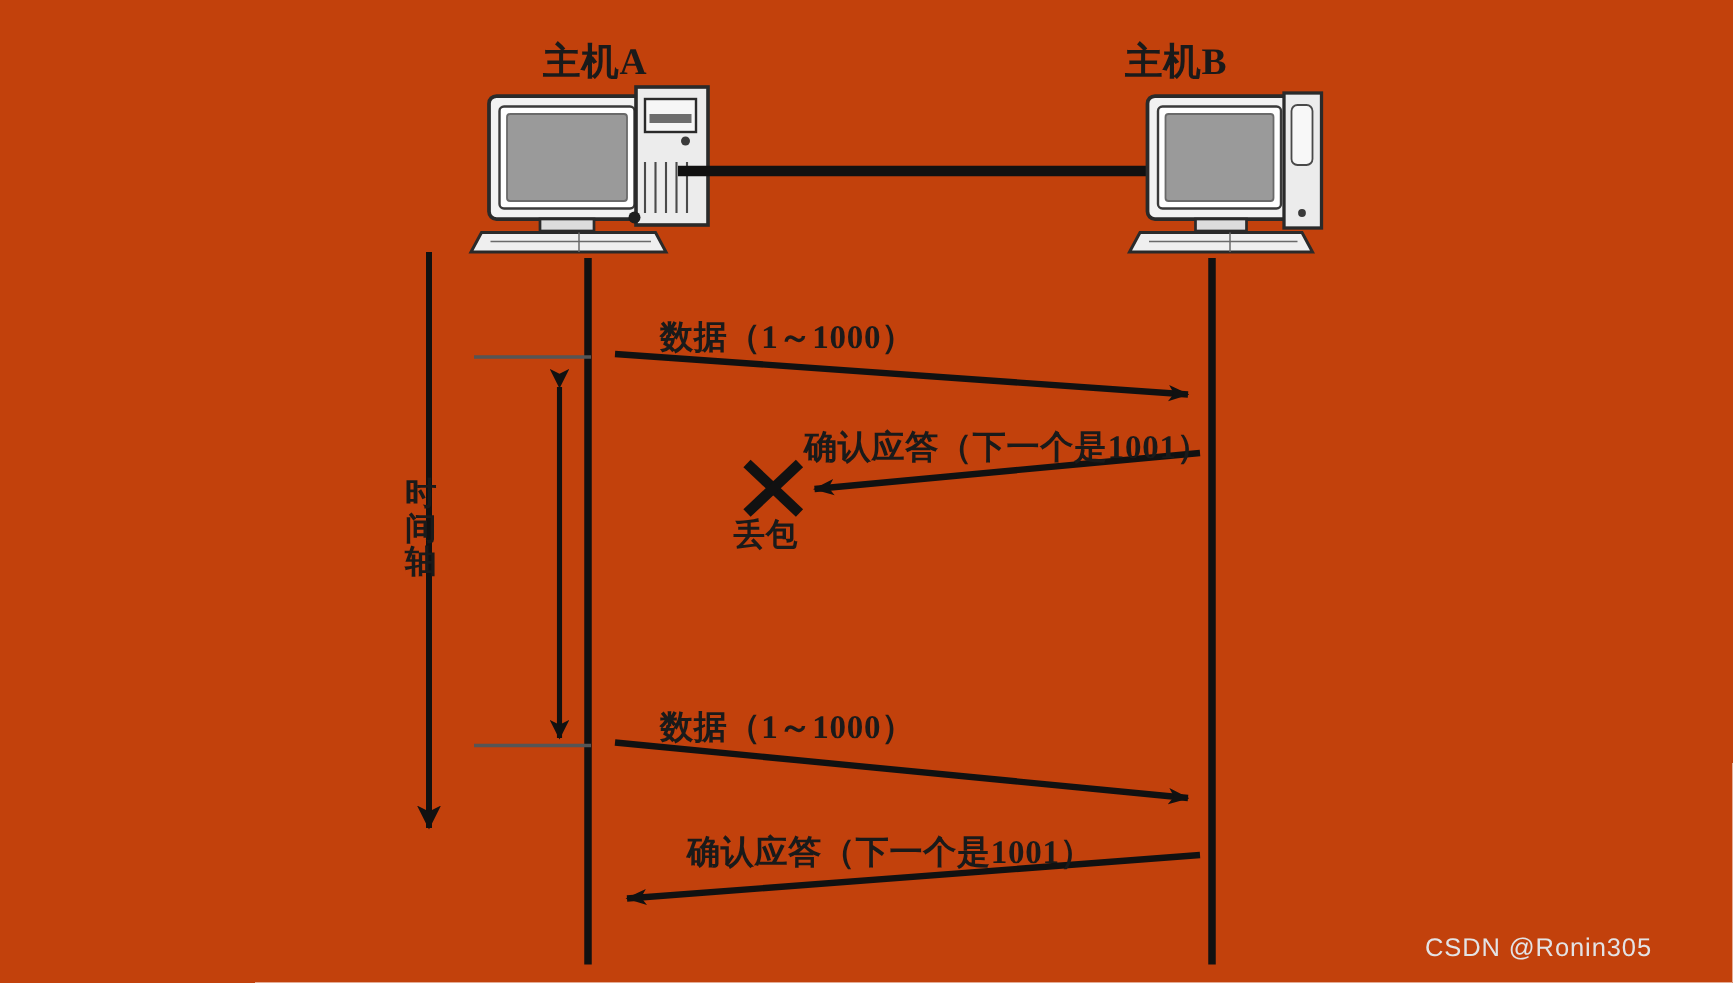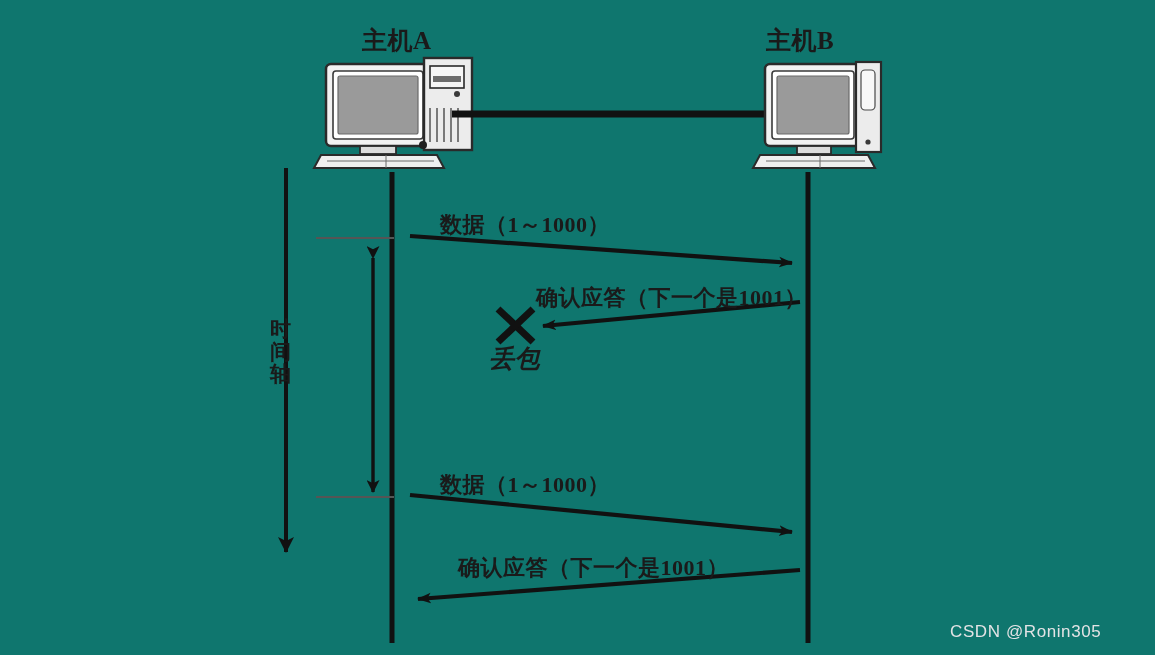--- a/index.html
+++ b/index.html
@@ -7,21 +7,21 @@
     padding: 0;
     background: #ffffff;
   }
   body {
     font-family: "Liberation Serif", "DejaVu Serif", serif;
   }
   #stage {
     position: relative;
     width: 1155px;
     height: 655px;
-    background: #0f766e;
+    background: #c2410c;
     overflow: hidden;
   }
   .svg-layer {
     position: absolute;
     left: 0;
     top: 0;
     width: 1155px;
     height: 655px;
   }
   .lbl {
@@ -34,23 +34,22 @@
   }
   .host-label {
     font-size: 25px;
     font-weight: 700;
   }
   .msg-label {
     font-size: 22px;
     font-weight: 700;
   }
   .drop-label {
-    font-size: 25px;
+    font-size: 21px;
     font-weight: 700;
-    font-style: italic;
   }
   .vert-label {
     font-size: 21px;
     font-weight: 700;
     width: 1em;
     line-height: 1.08;
     text-align: center;
     word-break: break-all;
     white-space: normal;
   }
@@ -145,21 +144,21 @@
       <line x1="533" y1="309" x2="498" y2="342" stroke="#111111" stroke-width="7" stroke-linecap="butt"></line>
     </g>
 
     <line x1="410" y1="495" x2="792" y2="532" stroke="#111111" stroke-width="4.2" marker-end="url(#arrowFilled)"></line>
 
     <line x1="800" y1="570" x2="418" y2="599" stroke="#111111" stroke-width="4.2" marker-end="url(#arrowFilledRev)"></line>
   </svg>
 
   <div class="lbl host-label" style="left:362px; top:24px;">主机A</div>
 
-  <div class="lbl host-label" style="left:766px; top:24px;">主机B</div>
+  <div class="lbl host-label" style="left:750px; top:24px;">主机B</div>
 
   <div class="lbl vert-label" style="left:246px; top:318px;margin-left:24px;">时间轴</div>
 
 
   <div class="lbl msg-label" style="left:440px; top:210px;">数据（1～1000）</div>
 
   <div class="lbl msg-label" style="left:536px; top:283px;">确认应答（下一个是1001）</div>
 
   <div class="lbl drop-label" style="left:489px; top:342px;">丢包</div>
 

